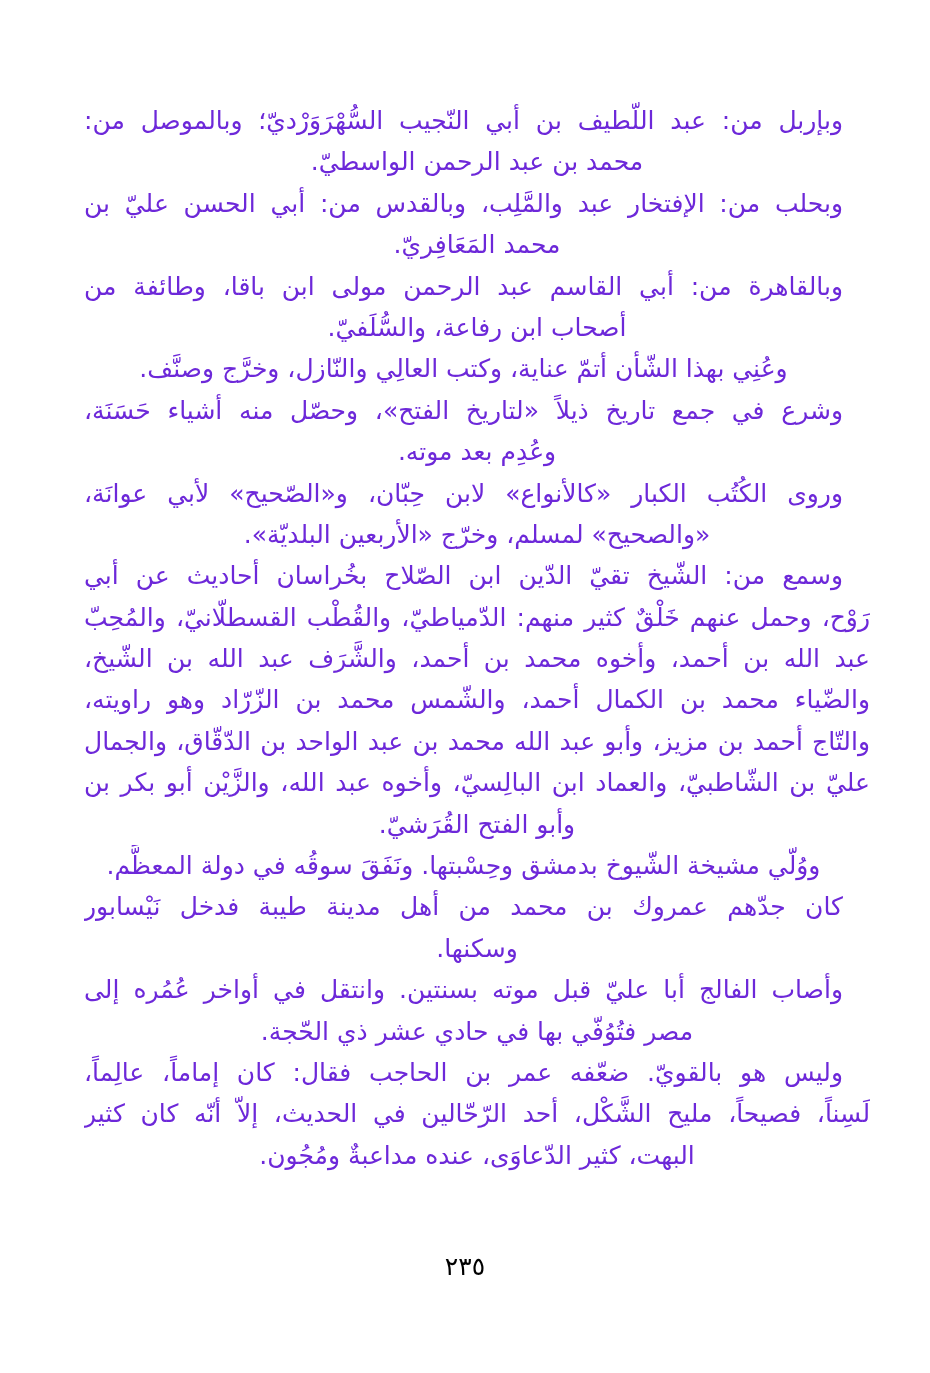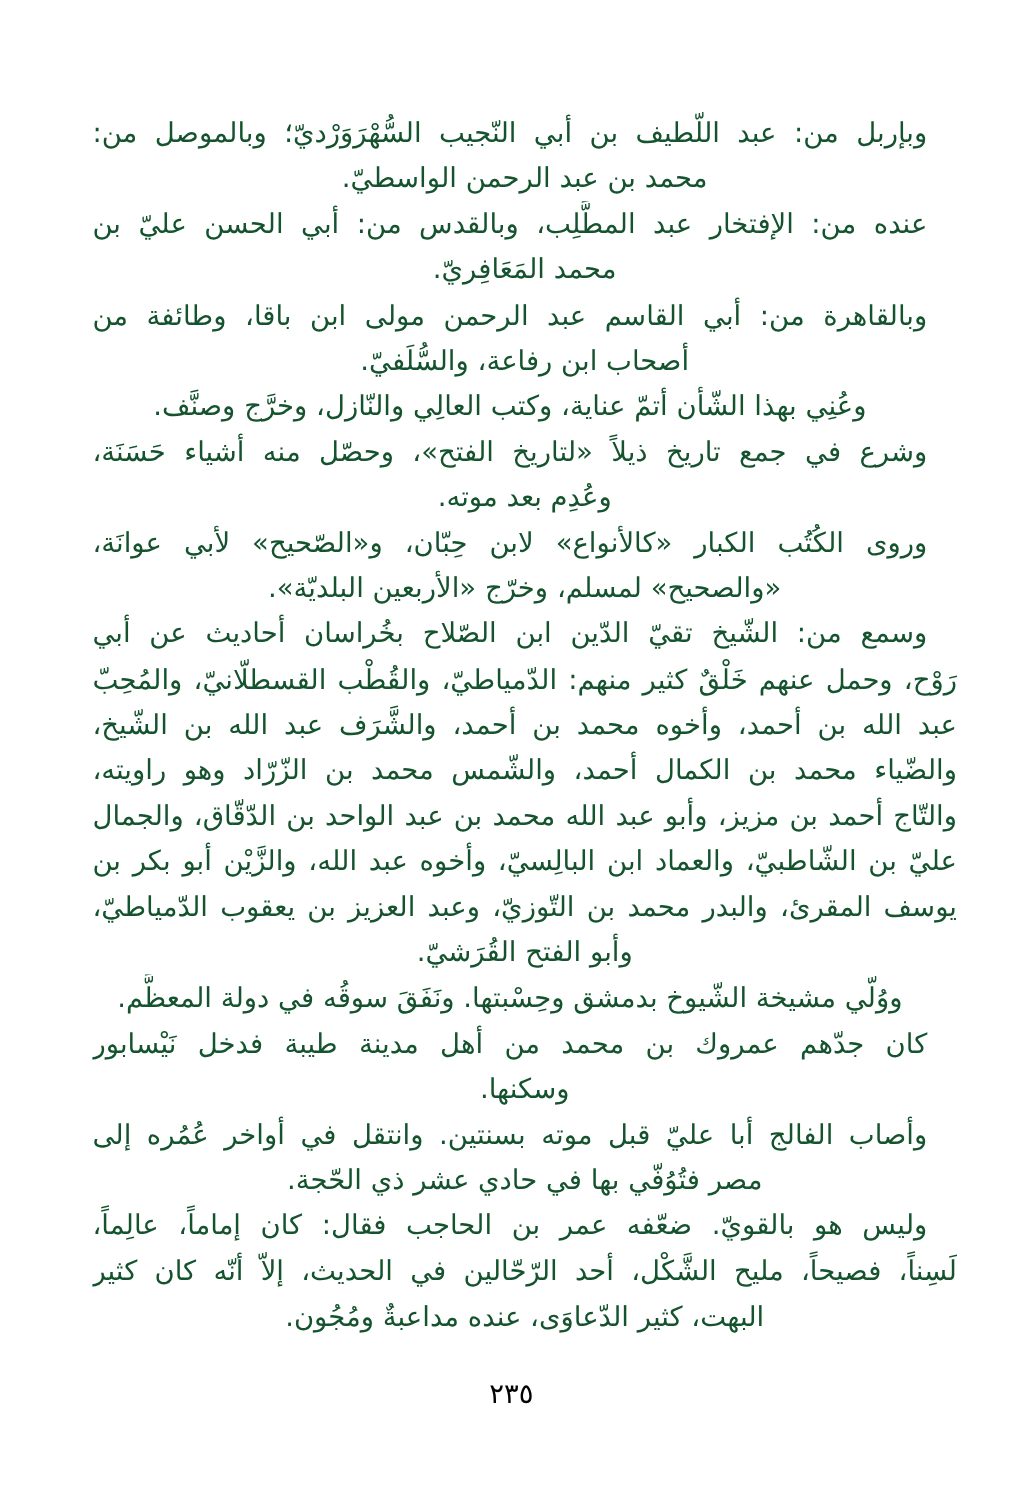--- a/index.html
+++ b/index.html
@@ -14,21 +14,21 @@
     background: #ffffff;
     overflow: hidden;
     font-family: "DejaVu Sans", sans-serif;
   }
   .text-block {
     position: absolute;
     top: 100px;
     right: 60px;
     left: 84px;
     direction: rtl;
-    color: #14532d;
+    color: #6d28d9;
   }
   .line {
     height: 41.4px;
     line-height: 41.4px;
     font-size: 25px;
     overflow: hidden;
     direction: rtl;
   }
   .line.justify {
     text-align: justify;
@@ -53,36 +53,35 @@
     direction: rtl;
   }
 </style>
 </head>
 <body>
 
 <div class="page">
   <div class="text-block">
       <div class="line justify indent">وبإربل من: عبد اللّطيف بن أبي النّجيب السُّهْرَوَرْديّ؛ وبالموصل من:</div>
       <div class="line last">محمد بن عبد الرحمن الواسطيّ.</div>
-      <div class="line justify indent">عنده من: الإفتخار عبد المطَّلِب، وبالقدس من: أبي الحسن عليّ بن</div>
+      <div class="line justify indent">وبحلب من: الإفتخار عبد والمَّلِب، وبالقدس من: أبي الحسن عليّ بن</div>
       <div class="line last">محمد المَعَافِريّ.</div>
       <div class="line justify indent">وبالقاهرة من: أبي القاسم عبد الرحمن مولى ابن باقا، وطائفة من</div>
       <div class="line last">أصحاب ابن رفاعة، والسُّلَفيّ.</div>
       <div class="line last indent">وعُنِي بهذا الشّأن أتمّ عناية، وكتب العالِي والنّازل، وخرَّج وصنَّف.</div>
       <div class="line justify indent">وشرع في جمع تاريخ ذيلاً «لتاريخ الفتح»، وحصّل منه أشياء حَسَنَة،</div>
       <div class="line last">وعُدِم بعد موته.</div>
       <div class="line justify indent">وروى الكُتُب الكبار «كالأنواع» لابن حِبّان، و«الصّحيح» لأبي عوانَة،</div>
       <div class="line last">«والصحيح» لمسلم، وخرّج «الأربعين البلديّة».</div>
       <div class="line justify indent">وسمع من: الشّيخ تقيّ الدّين ابن الصّلاح بخُراسان أحاديث عن أبي</div>
       <div class="line justify">رَوْح، وحمل عنهم خَلْقٌ كثير منهم: الدّمياطيّ، والقُطْب القسطلّانيّ، والمُحِبّ</div>
       <div class="line justify">عبد الله بن أحمد، وأخوه محمد بن أحمد، والشَّرَف عبد الله بن الشّيخ،</div>
       <div class="line justify">والضّياء محمد بن الكمال أحمد، والشّمس محمد بن الزّرّاد وهو راويته،</div>
       <div class="line justify">والتّاج أحمد بن مزيز، وأبو عبد الله محمد بن عبد الواحد بن الدّقّاق، والجمال</div>
       <div class="line justify">عليّ بن الشّاطبيّ، والعماد ابن البالِسيّ، وأخوه عبد الله، والزَّيْن أبو بكر بن</div>
-      <div class="line justify">يوسف المقرئ، والبدر محمد بن التّوزيّ، وعبد العزيز بن يعقوب الدّمياطيّ،</div>
       <div class="line last">وأبو الفتح القُرَشيّ.</div>
       <div class="line last indent">ووُلّي مشيخة الشّيوخ بدمشق وحِسْبتها. ونَفَقَ سوقُه في دولة المعظَّم.</div>
       <div class="line justify indent">كان جدّهم عمروك بن محمد من أهل مدينة طيبة فدخل نَيْسابور</div>
       <div class="line last">وسكنها.</div>
       <div class="line justify indent">وأصاب الفالج أبا عليّ قبل موته بسنتين. وانتقل في أواخر عُمُره إلى</div>
       <div class="line last">مصر فتُوُفّي بها في حادي عشر ذي الحّجة.</div>
       <div class="line justify indent">وليس هو بالقويّ. ضعّفه عمر بن الحاجب فقال: كان إماماً، عالِماً،</div>
       <div class="line justify">لَسِناً، فصيحاً، مليح الشَّكْل، أحد الرّحّالين في الحديث، إلاّ أنّه كان كثير</div>
       <div class="line last">البهت، كثير الدّعاوَى، عنده مداعبةٌ ومُجُون.</div>
     </div>

